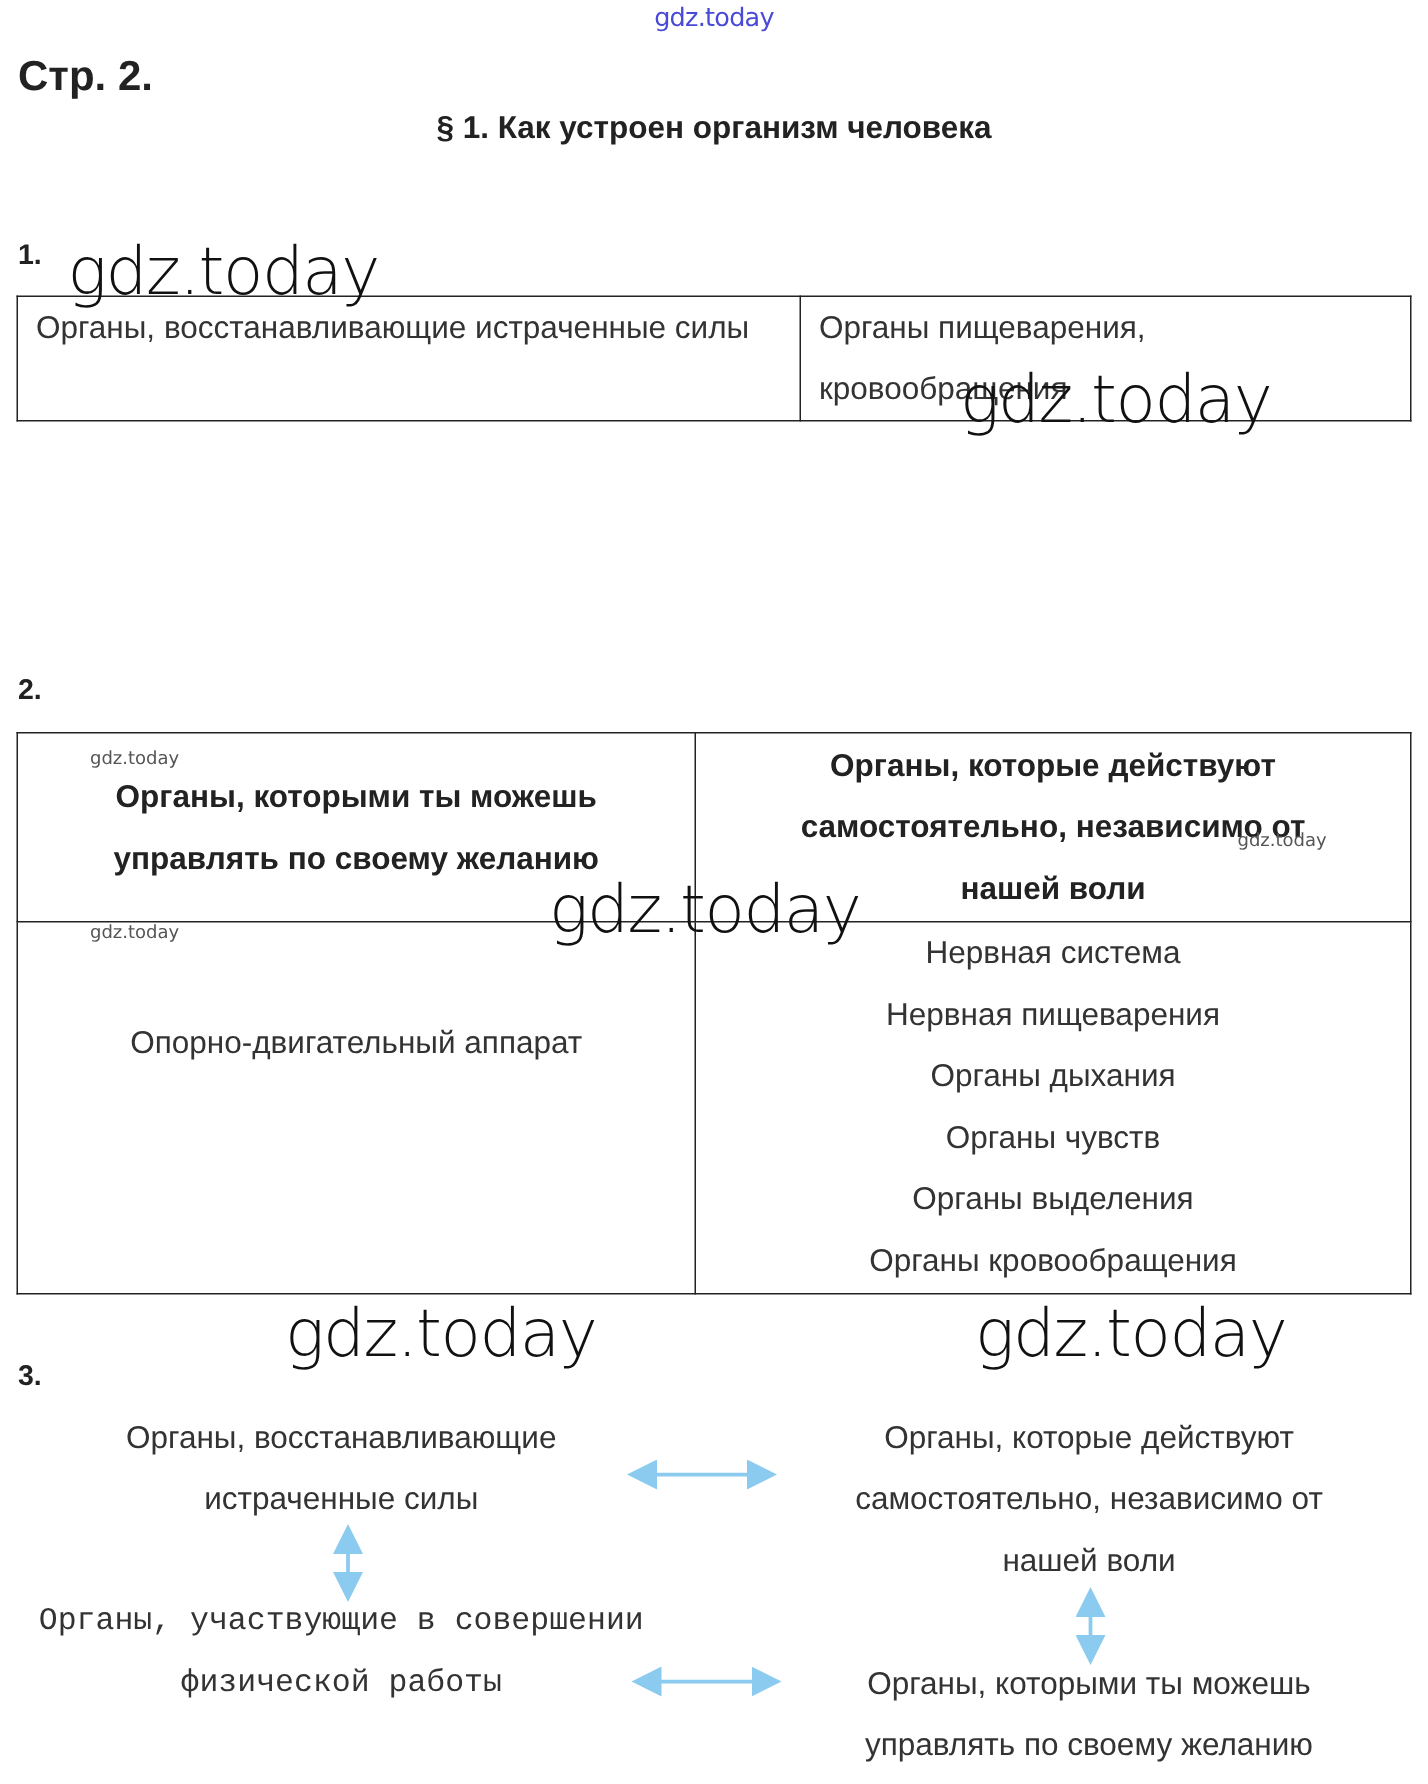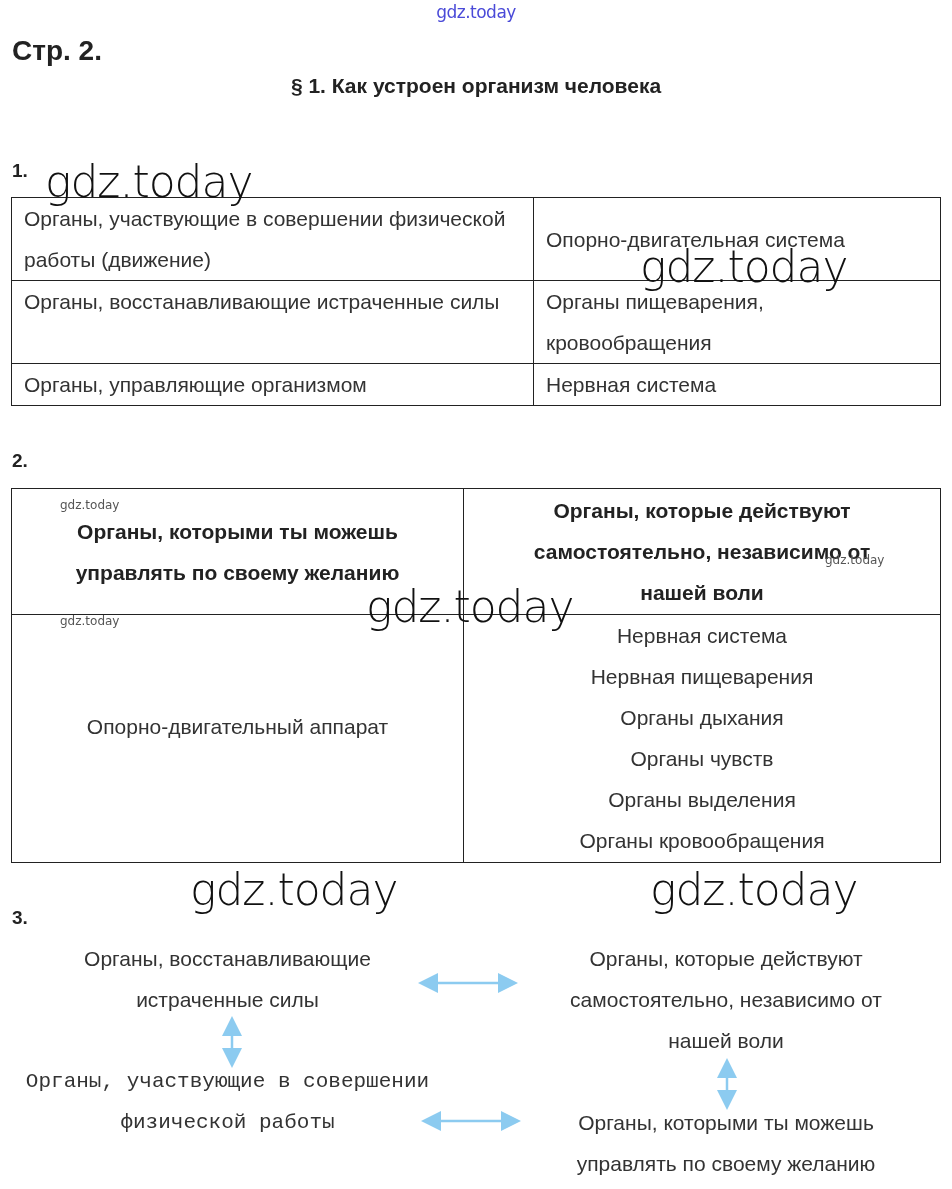--- a/index.html
+++ b/index.html
@@ -30,50 +30,42 @@
 </head>
 <body>
 
 <div class="abs wm-top">gdz.today</div>
 <div class="abs page-label">Стр. 2.</div>
 <div class="abs section-title">§ 1. Как устроен организм человека</div>
 
 <div class="abs task-num" style="left:12px; top:160px;">1.</div>
 <table class="abs t1">
   <tbody>
-      <tr>
-    <td class="c1">Органы, участвующие в совершении физической работы (движение)</td>
-    <td class="mid">Опорно-двигательная система</td>
-  </tr>
   <tr>
     <td class="c1">Органы, восстанавливающие истраченные силы</td>
     <td style="padding-right:120px;">Органы пищеварения, кровообращения</td>
-  </tr>
-  <tr>
-    <td class="c1">Органы, управляющие организмом</td>
-    <td>Нервная система</td>
   </tr>
 </tbody>
   </table>
 <div class="abs wm-big" style="left:45px; top:160px;">gdz.today</div>
 <div class="abs wm-big" style="left:640px; top:245px;">gdz.today</div>
 
 <div class="abs task-num" style="left:12px; top:450px;">2.</div>
 <table class="abs t2">
   <tbody>
       <tr style="height:125px;">
     <td class="c1 hdr">
       <div style="padding:0 40px;">Органы, которыми ты можешь управлять по своему желанию</div>
     </td>
     <td class="hdr">
       <div style="padding:0 40px;">Органы, которые действуют самостоятельно, независимо от нашей воли</div>
     </td>
   </tr>
   <tr style="height:248px;">
-    <td class="c1" style="vertical-align:top; padding-top:100px;">
+    <td class="c1" style="vertical-align:top; padding-top:69px;">
       <div>Опорно-двигательный аппарат</div>
     </td>
     <td class="list" style="vertical-align:top; padding-top:0;">
       <div>Нервная система</div>
       <div>Нервная пищеварения</div>
       <div>Органы дыхания</div>
       <div>Органы чувств</div>
       <div>Органы выделения</div>
       <div>Органы кровообращения</div>
     </td>

